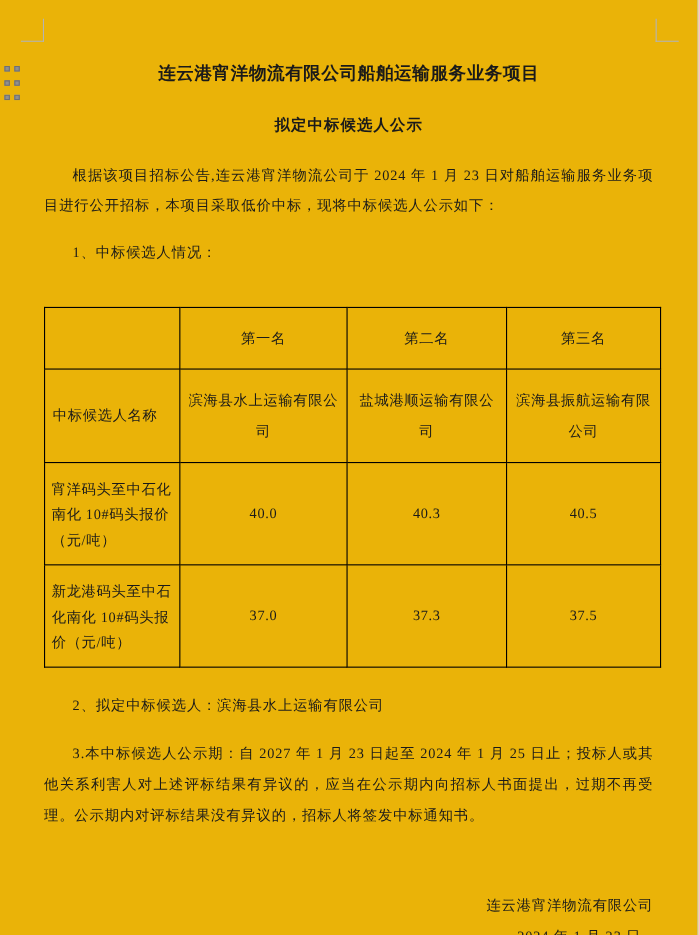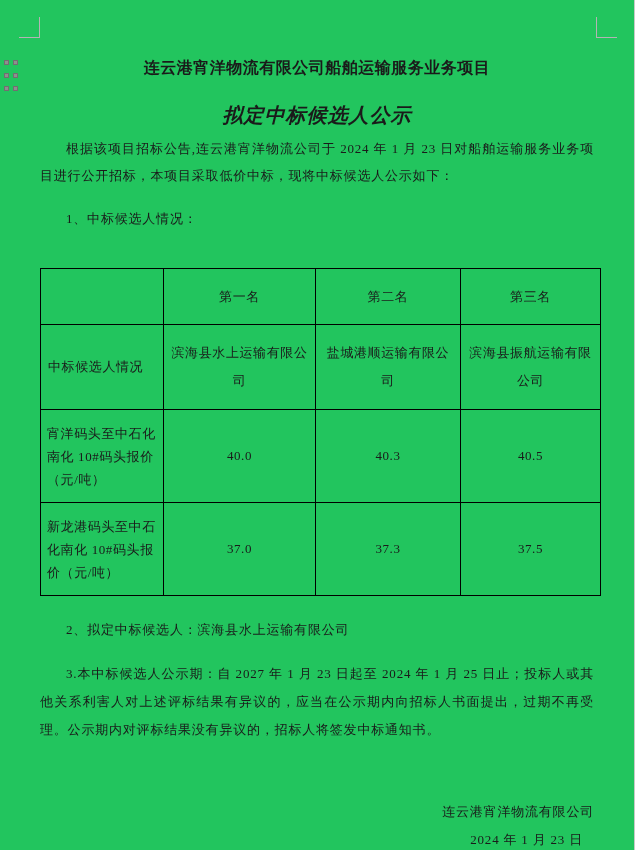--- a/index.html
+++ b/index.html
@@ -1,20 +1,20 @@
 <!DOCTYPE html>
 <html><head>
 <meta charset="utf-8">
 <style>
   html, body { margin: 0; padding: 0; background: #ffffff; }
   .page {
     position: relative;
     width: 635px;
     height: 850px;
-    background: #22c55e;
+    background: #eab308;
     font-family: "Liberation Serif", "DejaVu Serif", serif;
     color: #1a1a1a;
     border-right: 1px solid #c8c8c8;
     box-sizing: border-box;
     overflow: hidden;
   }
   
   .crop { position: absolute; width: 20px; height: 20px; }
   .crop-tl { left: 19px; top: 17px; border-right: 1px solid #b4b4b4; border-bottom: 1px solid #b4b4b4; }
   .crop-tr { left: 596px; top: 17px; border-left: 1px solid #b4b4b4; border-bottom: 1px solid #b4b4b4; }
@@ -29,31 +29,30 @@
   .content { padding: 0 40px; }
 
   .title {
     margin: 56px 0 0 0;
     font-size: 16px; font-weight: bold;
     text-align: center; letter-spacing: 0.5px;
     line-height: 24px;
   }
   .subtitle {
     margin: 24px 0 0 0;
-    font-size: 20px; font-weight: bold;
+    font-size: 14px; font-weight: bold;
     text-align: center; letter-spacing: 1px;
     line-height: 22px;
-    font-style: italic;
   }
   .para {
     margin: 0; font-size: 13px; line-height: 27px;
     text-align: justify; letter-spacing: 0.8px;
   }
   .indent { text-indent: 2em; margin-top: 16px; }
-  .para-intro { margin-top: 9px; }
+  .para-intro { margin-top: 20px; }
 
   table.bid {
     margin-top: 36px;
     border-collapse: collapse;
     table-layout: fixed;
     width: 500px;
     font-size: 13px;
     letter-spacing: 0.6px;
   }
   table.bid td {
@@ -110,21 +109,21 @@
 
     <table class="bid">
       <tbody>
           <tr class="r-head">
         <td class="col0 lbl"></td>
         <td class="col1">第一名</td>
         <td class="col2">第二名</td>
         <td class="col3">第三名</td>
       </tr>
       <tr class="r-name">
-        <td class="col0 lbl">中标候选人情况</td>
+        <td class="col0 lbl">中标候选人名称</td>
         <td class="col1">滨海县水上运输有限公司</td>
         <td class="col2">盐城港顺运输有限公司</td>
         <td class="col3">滨海县振航运输有限公司</td>
       </tr>
       <tr class="r-price">
         <td class="col0 lbl">宵洋码头至中石化南化 10#码头报价（元/吨）</td>
         <td class="col1">40.0</td>
         <td class="col2">40.3</td>
         <td class="col3">40.5</td>
       </tr>

